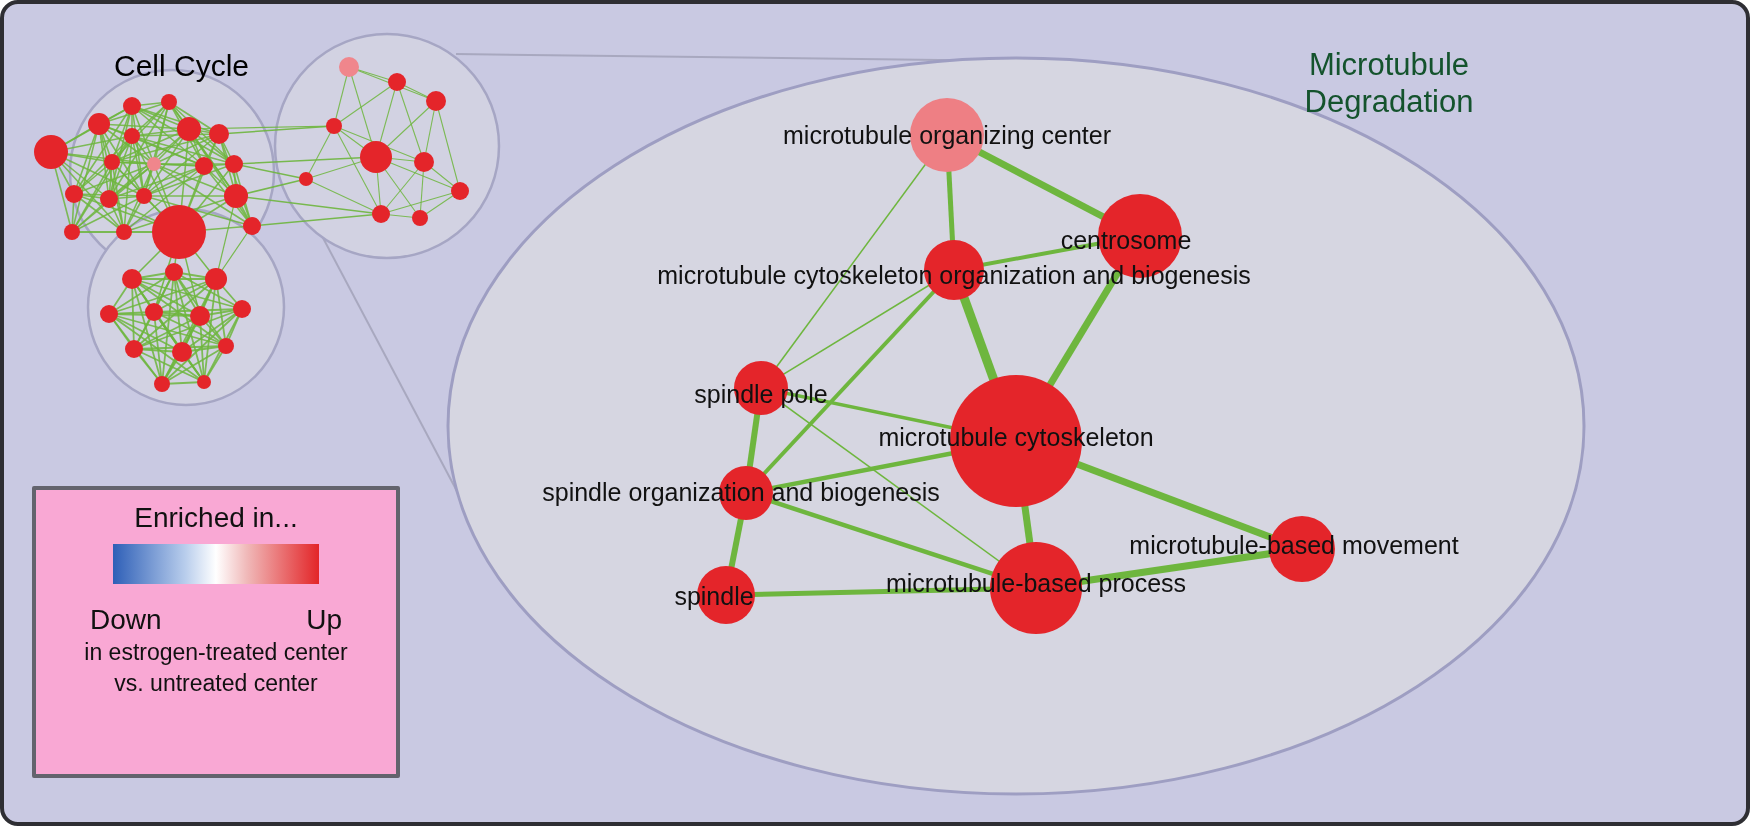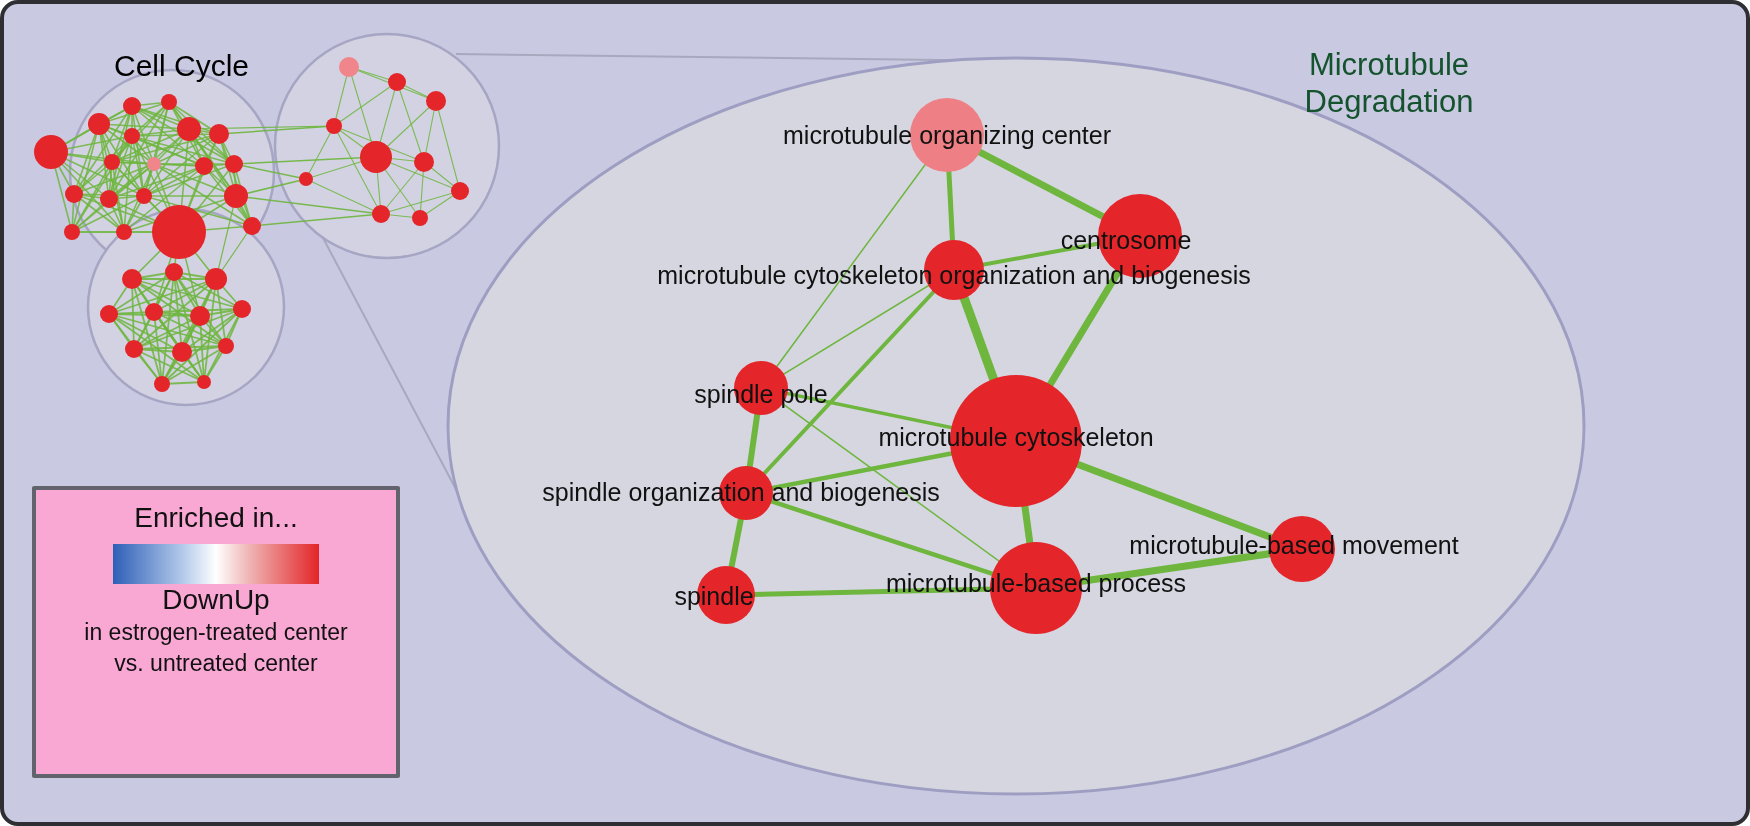--- a/index.html
+++ b/index.html
@@ -12,21 +12,21 @@
   .zoom-title{position:absolute;left:1255px;top:42px;width:260px;text-align:center;
     color:#14532d;font-size:31px;line-height:37px;}
   .node-label{font-family:"Liberation Sans",sans-serif;font-size:25px;fill:#111111;text-anchor:middle;}
   .legend{
     position:absolute;left:28px;top:482px;width:368px;height:292px;box-sizing:border-box;
     border:4px solid #63636d;border-radius:2px;background:#f9a8d4;
     display:flex;flex-direction:column;align-items:center;padding-top:12px;
   }
   .legend-title{font-size:28px;color:#111111;}
   .legend-bar{width:206px;height:40px;margin-top:10px;}
-  .legend-updown{width:252px;display:flex;justify-content:center;font-size:28px;color:#111111;margin-top:0;}
+  .legend-updown{width:252px;display:flex;justify-content:space-between;font-size:28px;color:#111111;margin-top:20px;}
   .legend-sub{font-size:23px;color:#111111;line-height:29px;text-align:center;margin-top:2px;}
 </style>
 </head>
 <body>
 
 <div class="canvas">
 
   <svg id="net" width="1750" height="826">
       <line x1="452" y1="50" x2="1020" y2="57" stroke="#a8a8bf" stroke-width="2"></line>
       <line x1="318" y1="232" x2="510" y2="595" stroke="#a8a8bf" stroke-width="2"></line>

